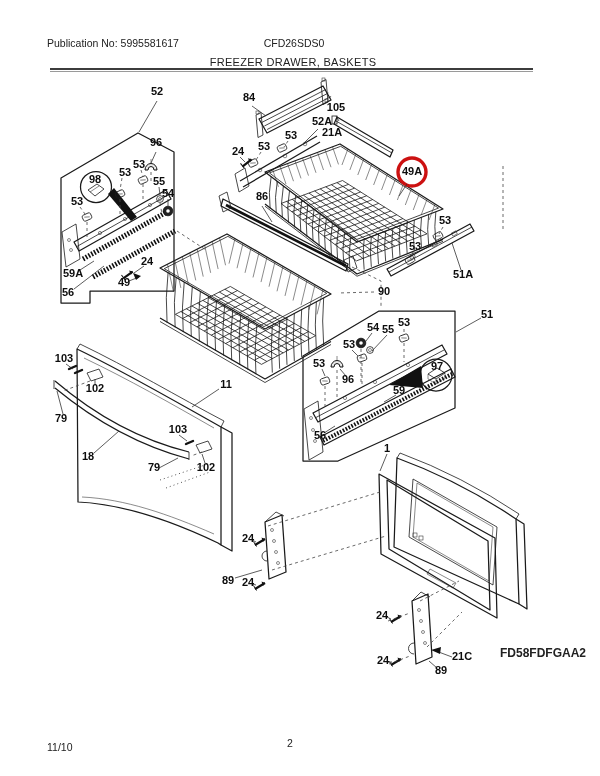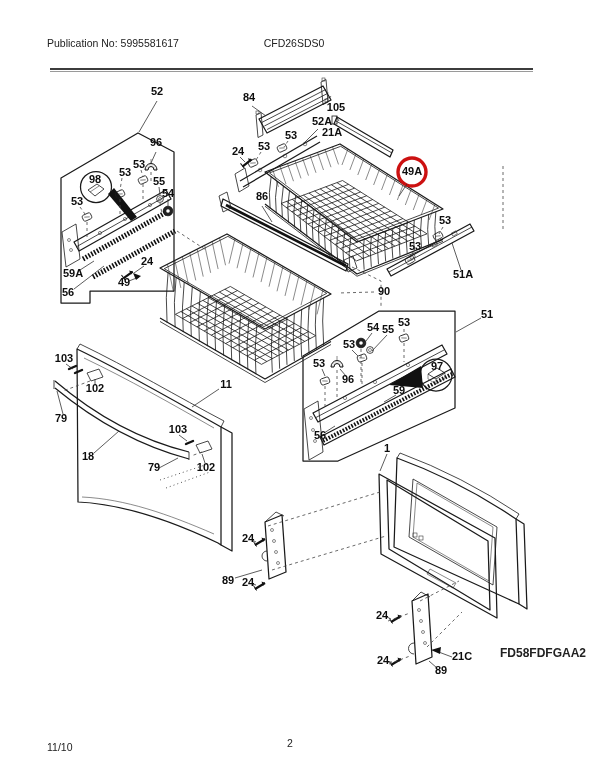--- a/index.html
+++ b/index.html
@@ -24,20 +24,21 @@
   .callout{font-family:"Liberation Sans",sans-serif;font-size:11px;font-weight:bold;fill:#0d0d0d;
            text-anchor:middle;dominant-baseline:middle;}
 </style>
 </head>
 <body>
 
 <div id="page">
 
   <div class="abs hdr" style="top:37px;left:47px;">Publication No: 5995581617</div>
   <div class="abs hdr ctr" style="top:37px;left:0;width:526px;">CFD26SDS0</div>
+  <div class="abs hdr ctr" style="top:56px;left:0;width:524px;font-size:11px;letter-spacing:.3px;">FREEZER DRAWER, BASKETS</div>
   <div id="title-rule" class="abs"></div>
 
   <svg width="600" height="776" viewBox="0 0 600 776">
     <defs>
       <g id="clip53">
         <rect x="-4.5" y="-3.2" width="9" height="6.4" rx="1.8" class="lnt"></rect>
         <line x1="-2.5" y1="-1" x2="2.5" y2="1" class="lnf"></line>
       </g>
       <g id="ring55">
         <circle r="3.4" class="lnt"></circle>

